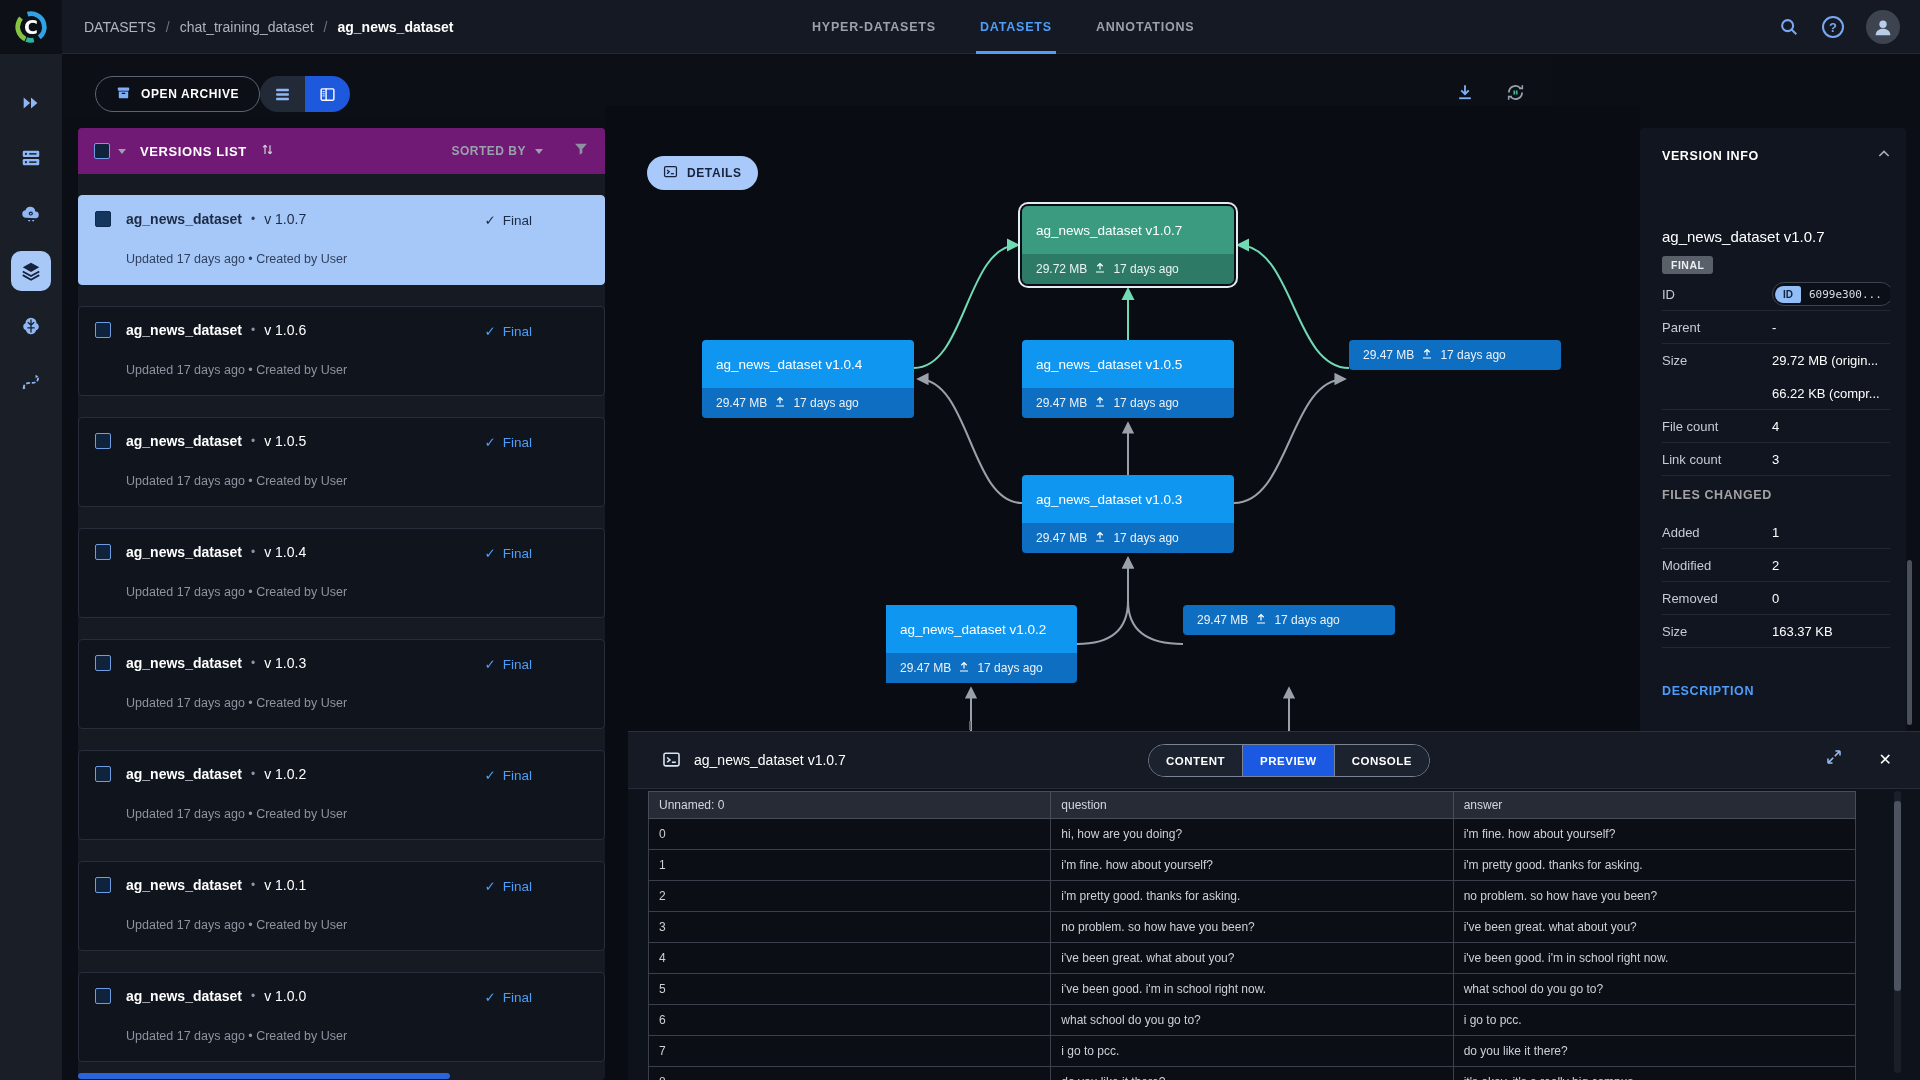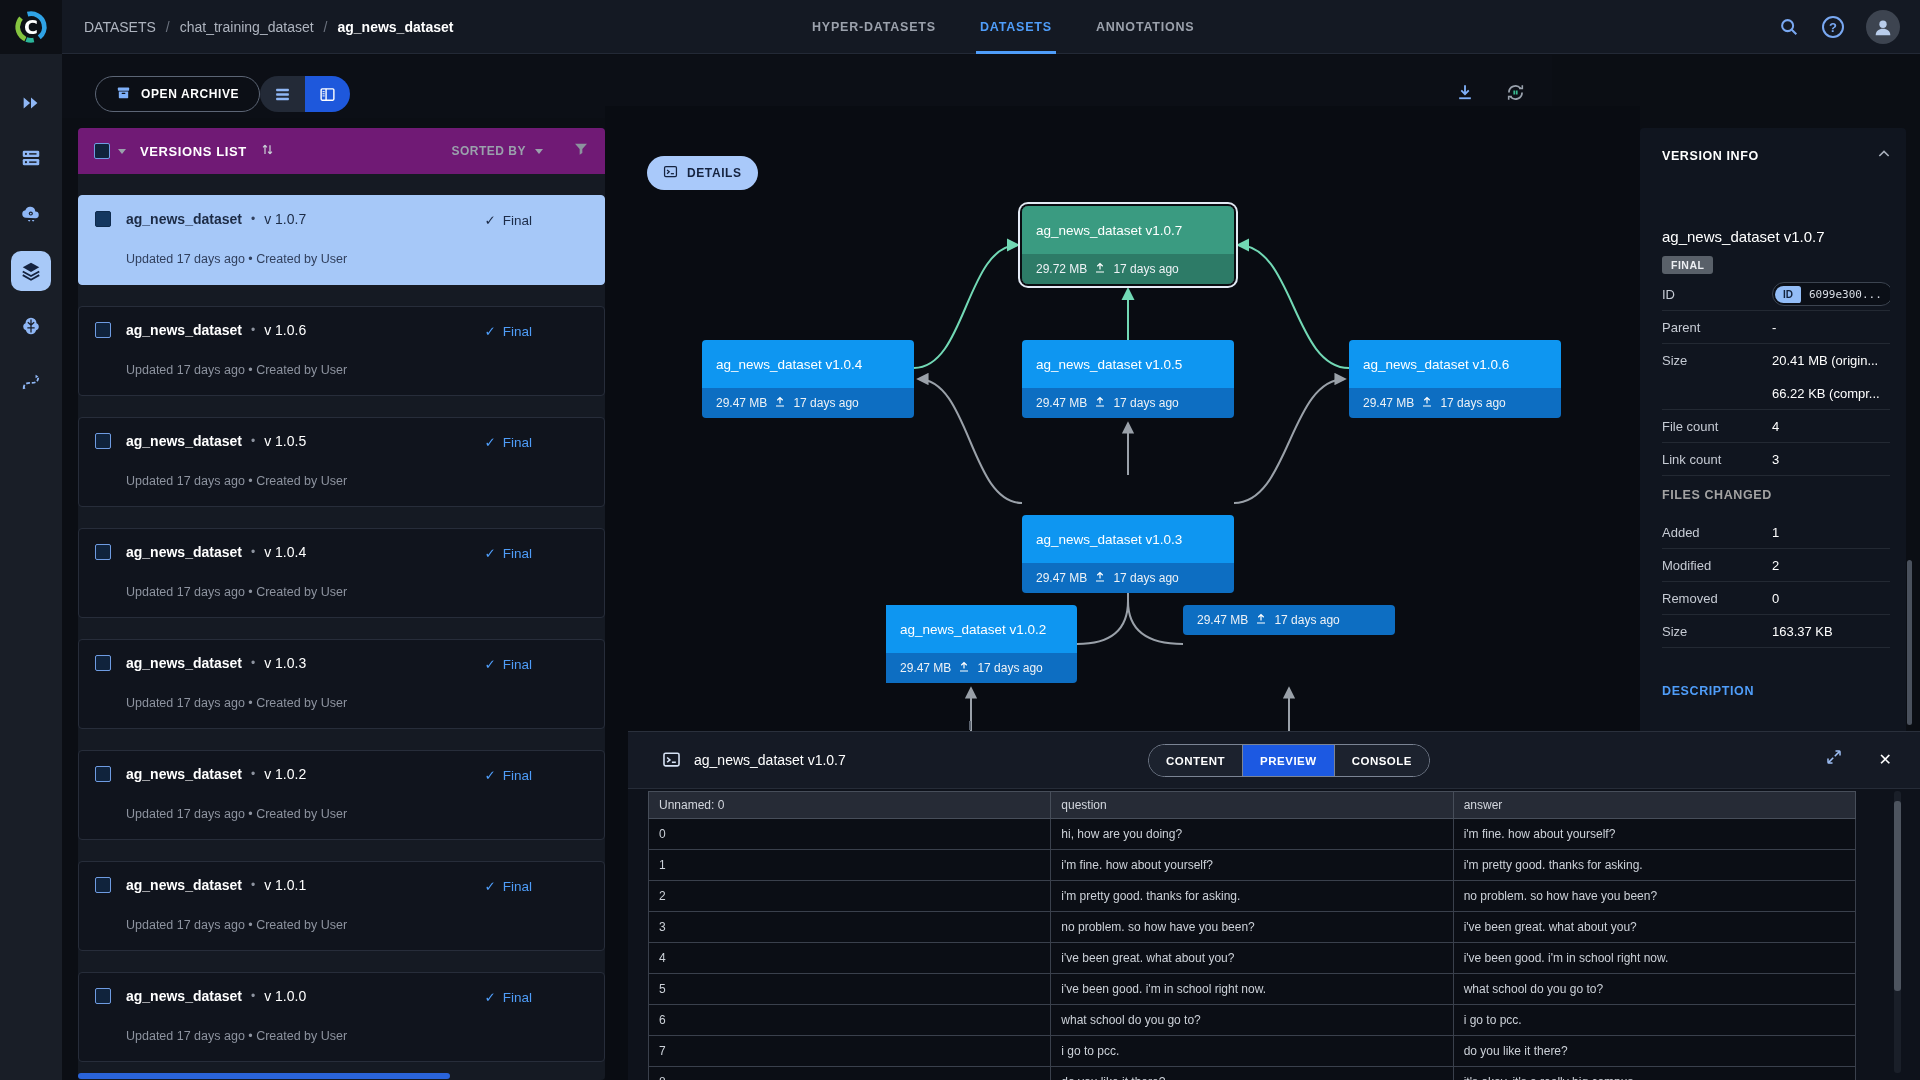--- a/index.html
+++ b/index.html
@@ -449,31 +449,30 @@
           <div class="node-bar">
             <span>29.47 MB</span>
             <span><svg width="12" height="12" viewBox="0 0 24 24" fill="none" stroke="#fff" stroke-width="2.4">
                 <path d="M12 3v12M6.5 8.5L12 3l5.5 5.5"></path>
                 <path d="M4 20h16"></path>
               </svg></span>
             <span>17 days ago</span>
           </div>
         </div>
         <div class="node blue" style="left: 744px; top: 234px;">
-          <div class="node-label">ag_news_dataset v1.0.6</div>
           <div class="node-bar">
             <span>29.47 MB</span>
             <span><svg width="12" height="12" viewBox="0 0 24 24" fill="none" stroke="#fff" stroke-width="2.4">
                 <path d="M12 3v12M6.5 8.5L12 3l5.5 5.5"></path>
                 <path d="M4 20h16"></path>
               </svg></span>
             <span>17 days ago</span>
           </div>
         </div>
-        <div class="node blue" style="left: 417px; top: 369px; margin-top: 40px;">
+        <div class="node blue" style="left: 417px; top: 369px;">
           <div class="node-label">ag_news_dataset v1.0.3</div>
           <div class="node-bar">
             <span>29.47 MB</span>
             <span><svg width="12" height="12" viewBox="0 0 24 24" fill="none" stroke="#fff" stroke-width="2.4">
                 <path d="M12 3v12M6.5 8.5L12 3l5.5 5.5"></path>
                 <path d="M4 20h16"></path>
               </svg></span>
             <span>17 days ago</span>
           </div>
         </div>
@@ -530,21 +529,21 @@
               <span class="id-badge">ID</span>
               <span class="id-value">6099e300...</span>
             </span></div>
         </div>
         <div class="vi-row">
           <div class="vi-label">Parent</div>
           <div class="vi-value">-</div>
         </div>
         <div class="vi-row noborder">
           <div class="vi-label">Size</div>
-          <div class="vi-value">20.41 MB (origin...</div>
+          <div class="vi-value">29.72 MB (origin...</div>
         </div>
         <div class="vi-row">
           <div class="vi-label"></div>
           <div class="vi-value">66.22 KB (compr...</div>
         </div>
         <div class="vi-row">
           <div class="vi-label">File count</div>
           <div class="vi-value">4</div>
         </div>
         <div class="vi-row">

